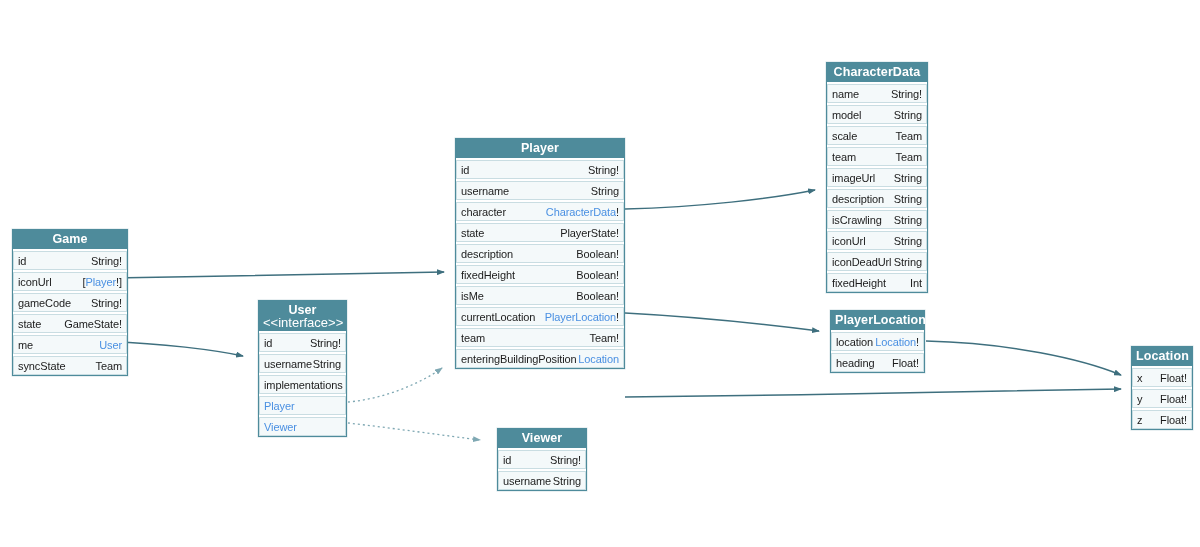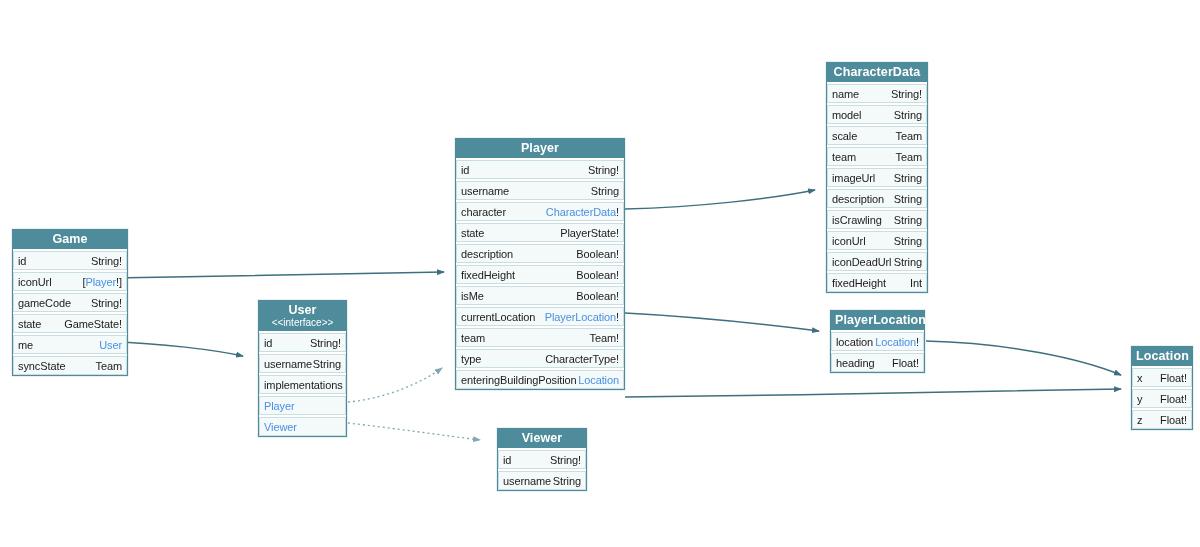--- a/index.html
+++ b/index.html
@@ -24,21 +24,21 @@
   #arrows path.dotted{fill:none;stroke:var(--arrow-dotted);stroke-width:1.3;stroke-dasharray:2 3;}
   .entity{
     position:absolute;background:#ffffff;border:1px solid var(--entity-border);
     box-sizing:border-box;box-shadow:0 0 0 0.5px rgba(78,139,155,.25);
   }
   .e-header{
     background:var(--header-bg);color:var(--header-text);
     text-align:center;padding:2px 4px 3px;cursor:default;
   }
   .e-name{font-size:12.5px;font-weight:bold;line-height:14px;letter-spacing:.1px;}
-  .e-sub{font-size:10px;line-height:11px;}
+  .e-sub{font-size:13px;line-height:11px;}
   .e-rows{display:flex;flex-direction:column;gap:2px;padding-top:2px;background:#fff;}
   .e-row{
     height:19px;box-sizing:border-box;background:var(--row-bg);
     border:1px solid var(--row-border);
     display:flex;align-items:center;justify-content:space-between;
     padding:0 4px;font-size:11px;color:var(--text);white-space:nowrap;
     letter-spacing:-0.1px;
   }
   .e-row .left,.e-row .right{display:inline-flex;align-items:baseline;}
   .e-row .plain{color:var(--text);}
@@ -240,28 +240,20 @@
           <div class="e-row">
             <span class="left">
               <span class="plain">team</span>
             </span>
             <span class="right">
               <span class="plain">Team!</span>
             </span>
           </div>
           <div class="e-row">
             <span class="left">
-              <span class="plain">type</span>
-            </span>
-            <span class="right">
-              <span class="plain">CharacterType!</span>
-            </span>
-          </div>
-          <div class="e-row">
-            <span class="left">
               <span class="plain">enteringBuildingPosition</span>
             </span>
             <span class="right">
               <span class="link">Location</span>
             </span>
           </div>
         </div>
       </div>
       <div class="entity" style="left: 497px; top: 428px; width: 90px;">
         <div class="e-header">

